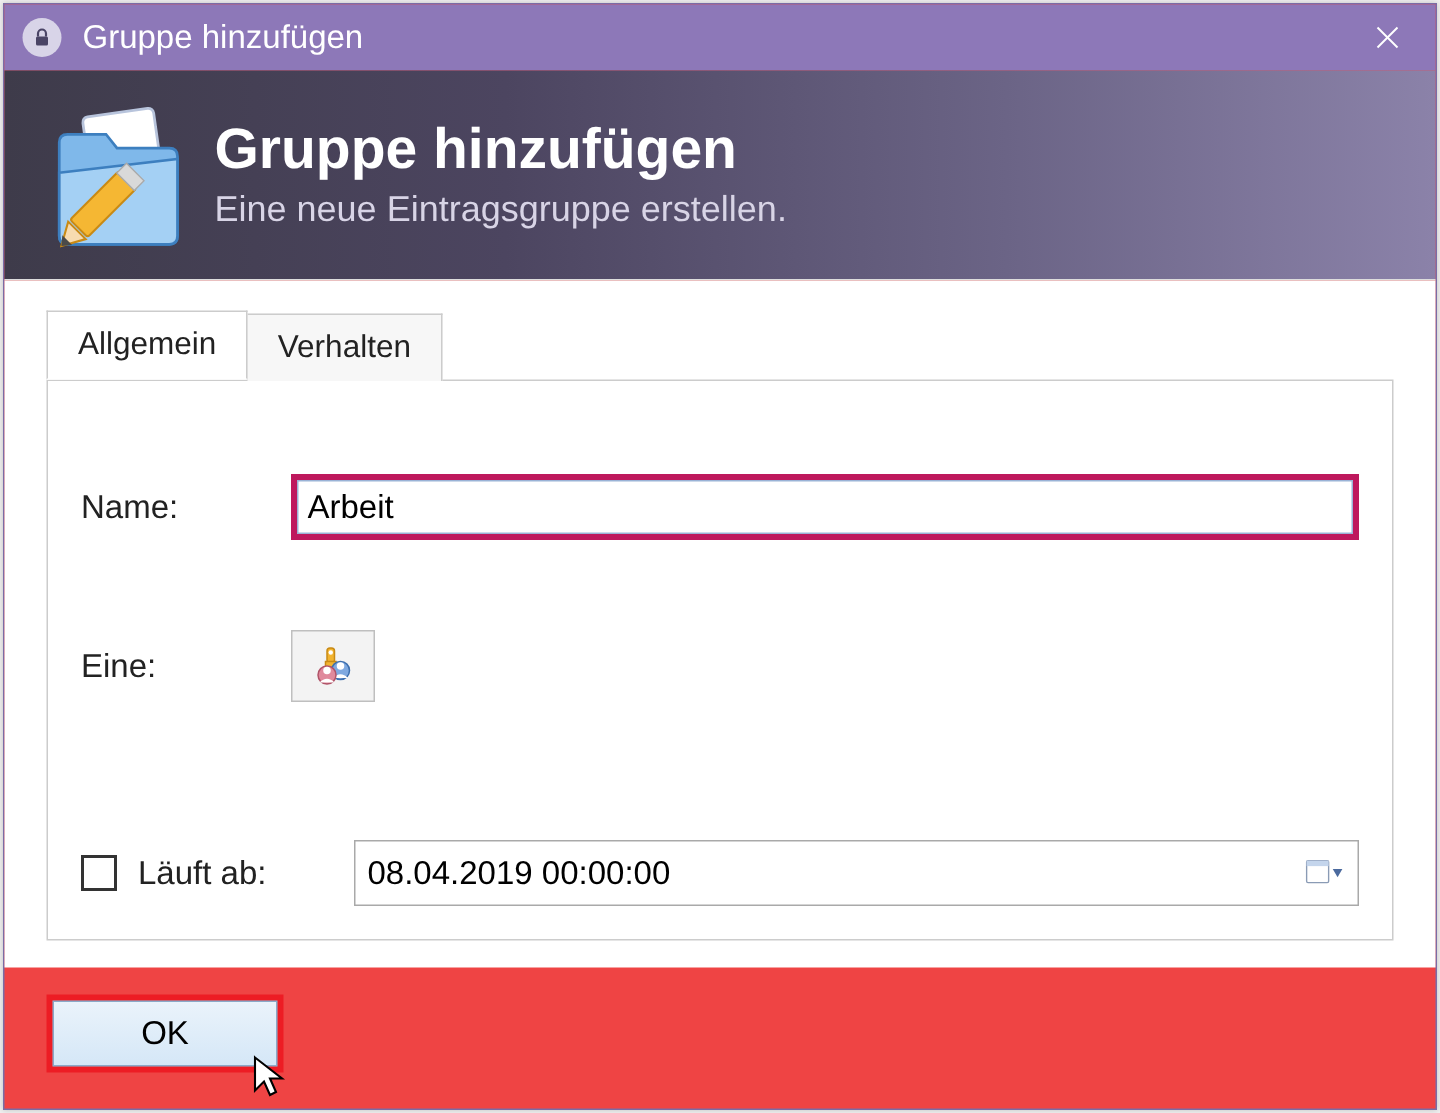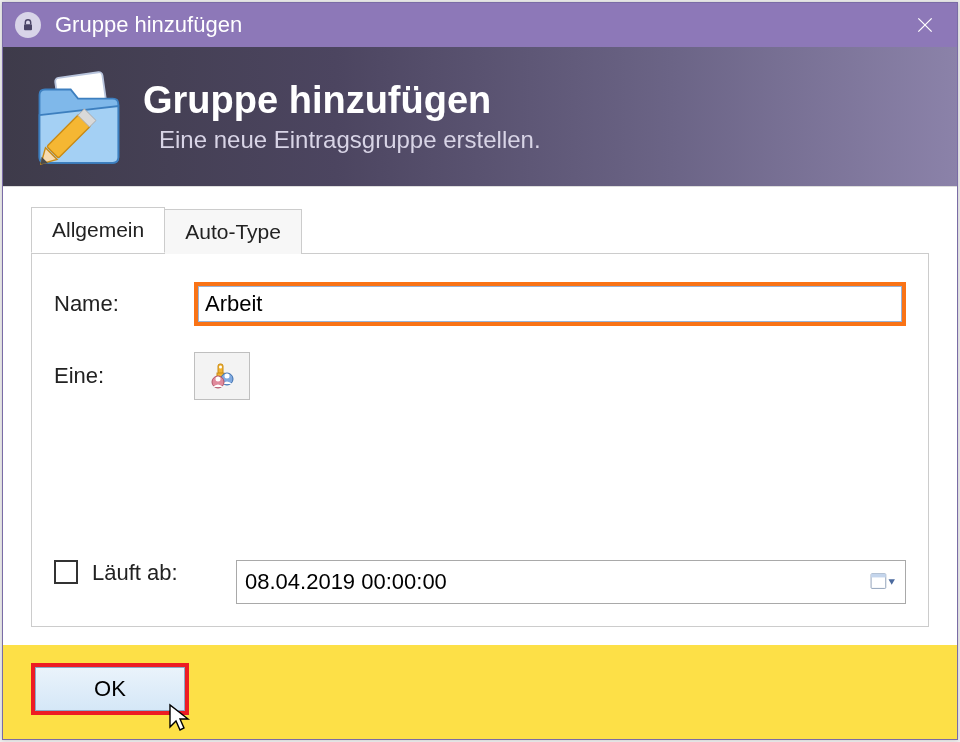--- a/index.html
+++ b/index.html
@@ -10,21 +10,21 @@
     background: #f0f0f0;
     width: 960px;
     height: 742px;
     overflow: hidden;
   }
   .window {
     width: 956px;
     height: 738px;
     margin: 2px;
     border: 1px solid #7a6ca6;
-    background: #fde047;
+    background: #ef4444;
     display: flex;
     flex-direction: column;
     box-shadow: 0 0 4px rgba(0,0,0,0.2);
   }
   
   .titlebar {
     height: 44px;
     background: #8d78b8;
     display: flex;
     align-items: center;
@@ -72,21 +72,20 @@
     display: flex; flex-direction: column; gap: 4px;
   }
   .header-title {
     font-size: 38px;
     font-weight: bold;
     color: #fff;
   }
   .header-subtitle {
     font-size: 24px;
     color: #d8d4e6;
-    margin-left: 16px;
   }
   
   .body {
     flex: 1;
     padding: 20px 28px 18px 28px;
     background: #fff;
     display: flex;
     flex-direction: column;
   }
   .tab-strip {
@@ -120,50 +119,51 @@
     flex: 1;
     display: flex;
     flex-direction: column;
     position: relative;
     z-index: 1;
   }
   .form-row {
     display: flex;
     align-items: center;
     margin-bottom: 26px;
+    margin-top: 34px;
   }
   .form-label {
     width: 140px;
     font-size: 22px;
     color: #222;
   }
   .name-input-wrap {
     flex: 1;
-    border: 4px solid #f97316;
+    border: 4px solid #be185d;
     padding: 0;
   }
   .name-input {
     width: 100%;
     font-size: 22px;
     padding: 4px 6px;
     border: 1px solid #9ab3d6;
     outline: none;
     font-family: inherit;
   }
   .icon-button {
     width: 56px; height: 48px;
     border: 1px solid #bfbfbf;
     background: #f3f3f3;
     display: flex; align-items: center; justify-content: center;
     cursor: pointer;
   }
   .spacer { flex: 1; }
   .expiry-row {
     display: flex;
-    align-items: flex-start;
+    align-items: center;
     gap: 14px;
   }
   .checkbox {
     width: 24px; height: 24px;
     border: 2px solid #333;
     background: #fff;
     cursor: pointer;
     flex-shrink: 0;
   }
   .expiry-label {
@@ -260,21 +260,21 @@
     </div>
     <div class="header-text-col">
       <div class="header-title">Gruppe hinzufügen</div>
       <div class="header-subtitle">Eine neue Eintragsgruppe erstellen.</div>
     </div>
   </div>
 
   <div class="body">
     <div class="tab-strip">
       <div class="tab active">Allgemein</div>
-      <div class="tab">Auto-Type</div>
+      <div class="tab">Verhalten</div>
     </div>
 
     <div class="tab-panel">
 
       <div class="form-row">
         <div class="form-label">Name:</div>
         <div class="name-input-wrap">
           <input class="name-input" type="text" value="Arbeit" style="">
         </div>
       </div>

